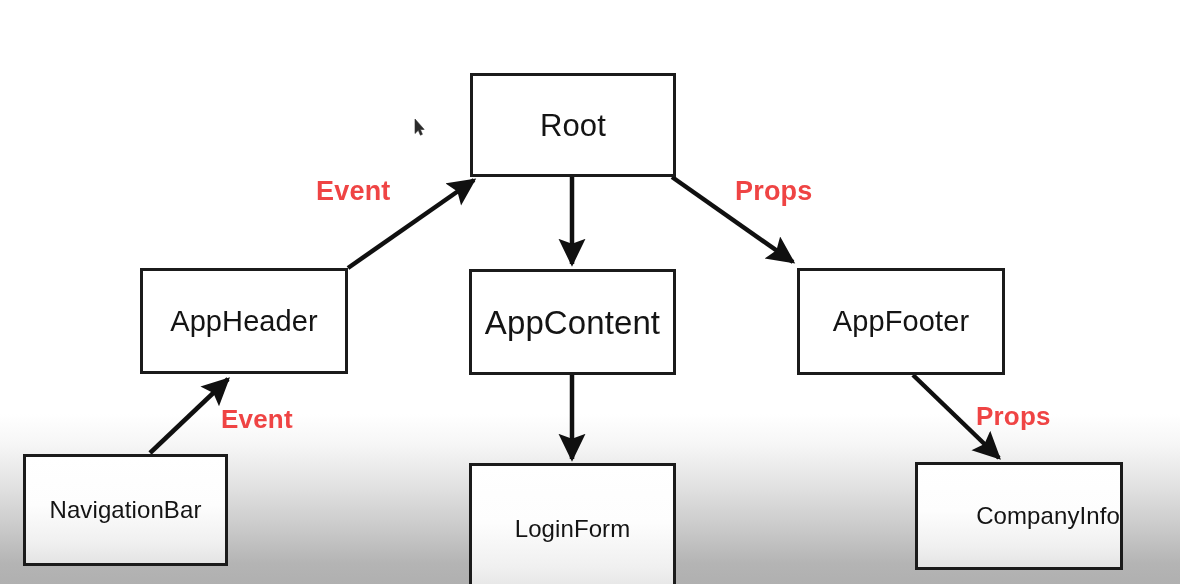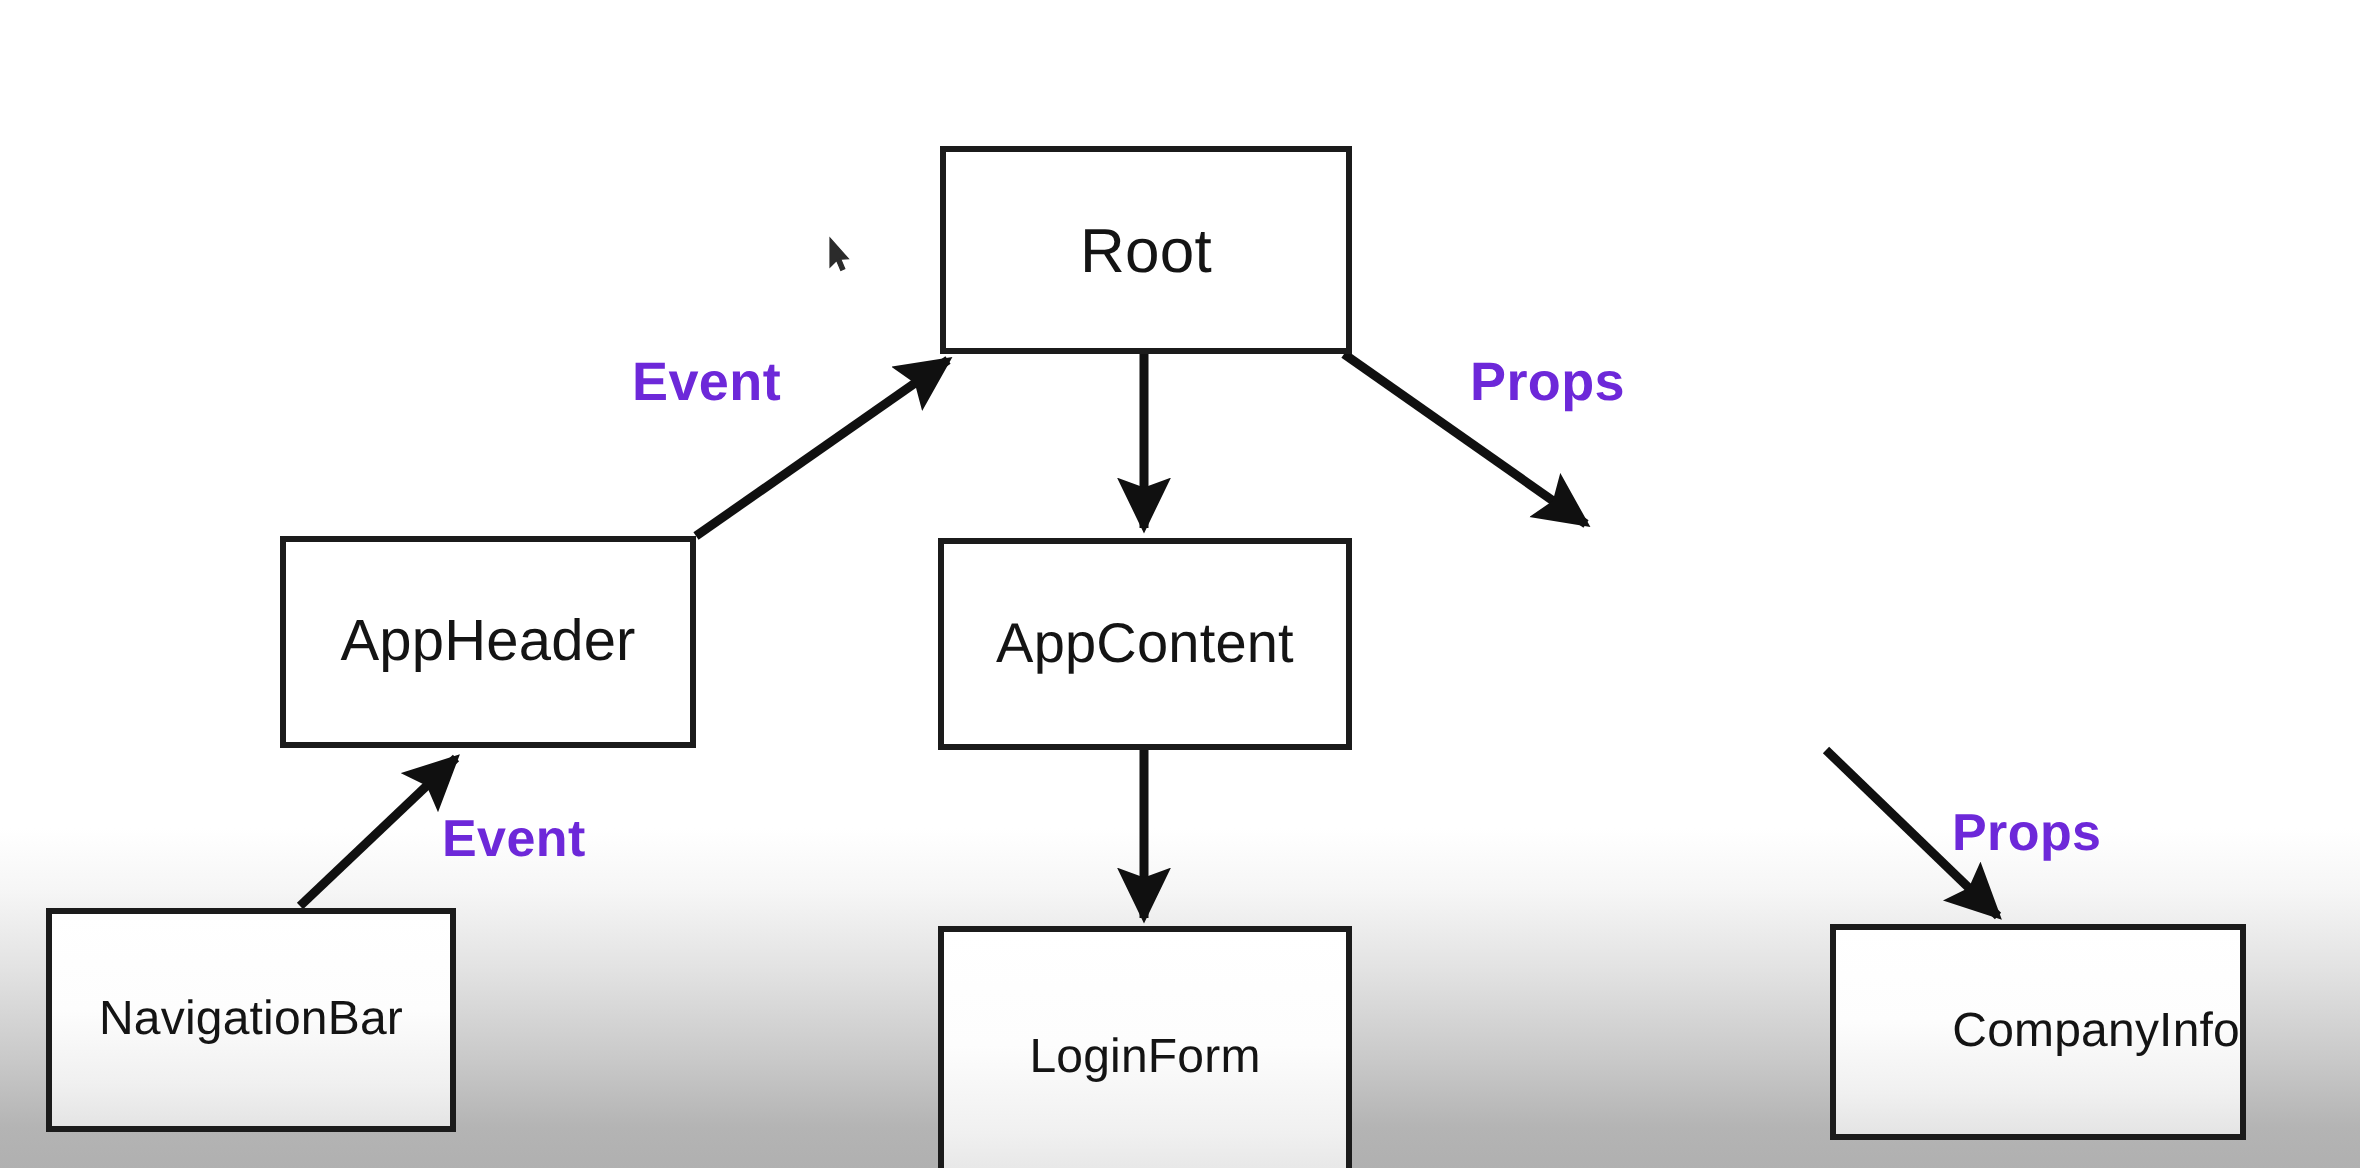--- a/index.html
+++ b/index.html
@@ -59,29 +59,29 @@
     background: #ffffff;
   }
   .node-label {
     display: block;
     white-space: nowrap;
     line-height: 1;
   }
   .edge-label {
     position: absolute;
     font-weight: bold;
-    color: #6d28d9;
+    color: #ef4444;
     white-space: nowrap;
     line-height: 1;
     letter-spacing: 0.2px;
   }
   
   #node-root        { left: 470px; top: 73px;  width: 206px; height: 104px; font-size: 31px; }
   #node-appheader   { left: 140px; top: 268px; width: 208px; height: 106px; font-size: 29px; }
-  #node-appcontent  { left: 469px; top: 269px; width: 207px; height: 106px; font-size: 28px; text-align: center; }
+  #node-appcontent  { left: 469px; top: 269px; width: 207px; height: 106px; font-size: 33px; text-align: center; }
   #node-appfooter   { left: 797px; top: 268px; width: 208px; height: 107px; font-size: 29px; }
   #node-navigationbar { left: 23px;  top: 454px; width: 205px; height: 112px; font-size: 24px; }
   #node-loginform   { left: 469px; top: 463px; width: 207px; height: 132px; font-size: 24px; }
   #node-companyinfo { left: 915px; top: 462px; width: 208px; height: 108px; font-size: 24px; justify-content: flex-end; }
 
   
   #label-event-header  { left: 316px; top: 178px; font-size: 27px; }
   #label-props-footer  { left: 735px; top: 178px; font-size: 27px; }
   #label-event-navbar  { left: 221px; top: 406px; font-size: 26px; }
   #label-props-company { left: 976px; top: 403px; font-size: 26px; }
@@ -127,20 +127,23 @@
   </div>
 
   <div class="node plain" id="node-appheader">
     <span class="node-label">AppHeader</span>
   </div>
 
   <div class="node plain" id="node-appcontent">
     <span class="node-label">AppContent</span>
   </div>
 
+  <div class="node plain" id="node-appfooter">
+    <span class="node-label">AppFooter</span>
+  </div>
 
   <div class="node" id="node-navigationbar">
     <span class="node-label">NavigationBar</span>
   </div>
 
   <div class="node" id="node-loginform">
     <span class="node-label">LoginForm</span>
   </div>
 
   <div class="node" id="node-companyinfo">

